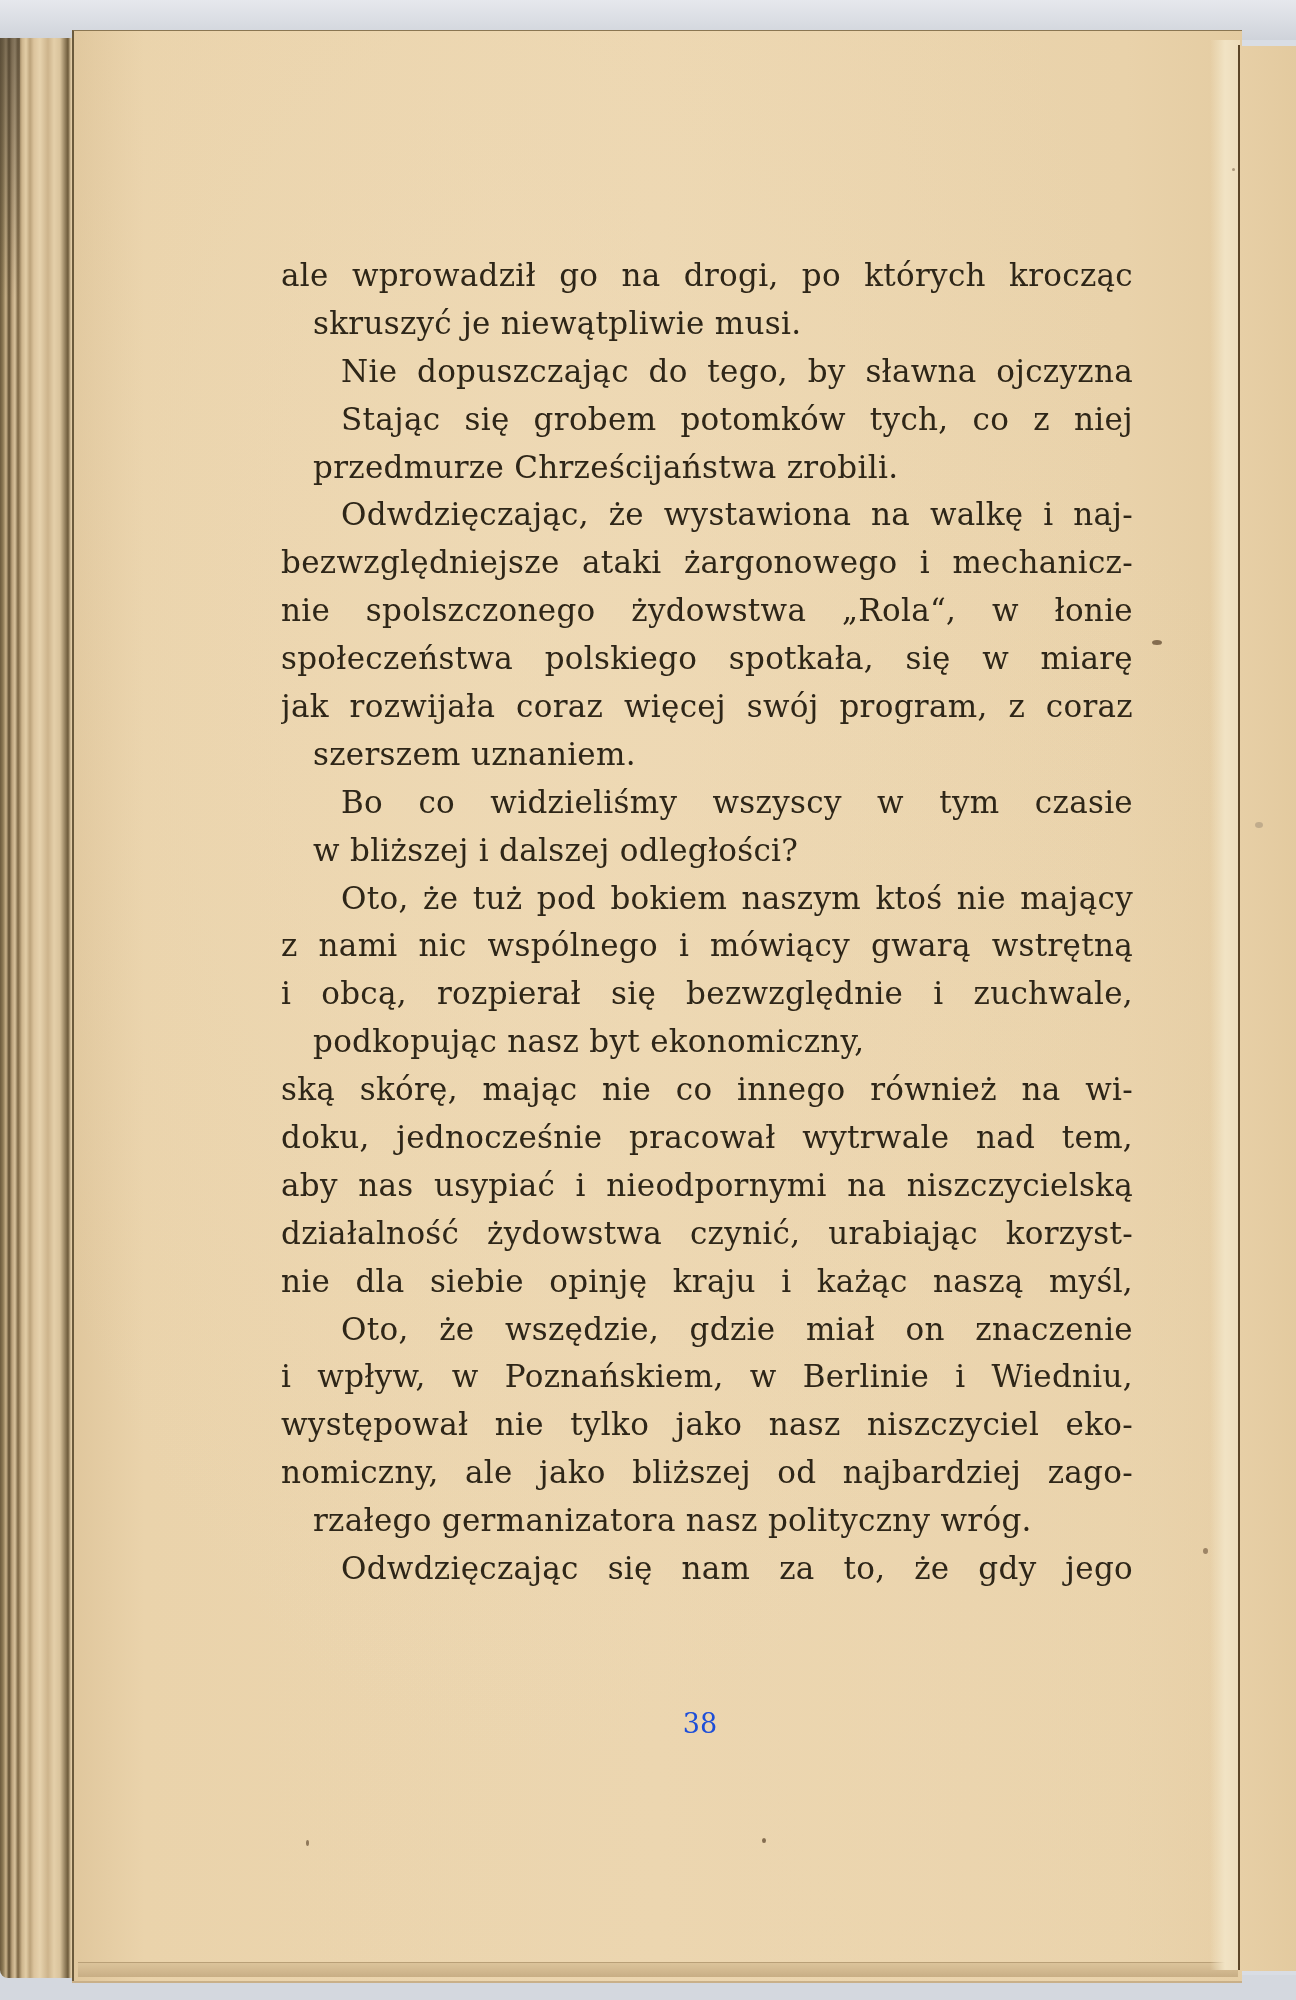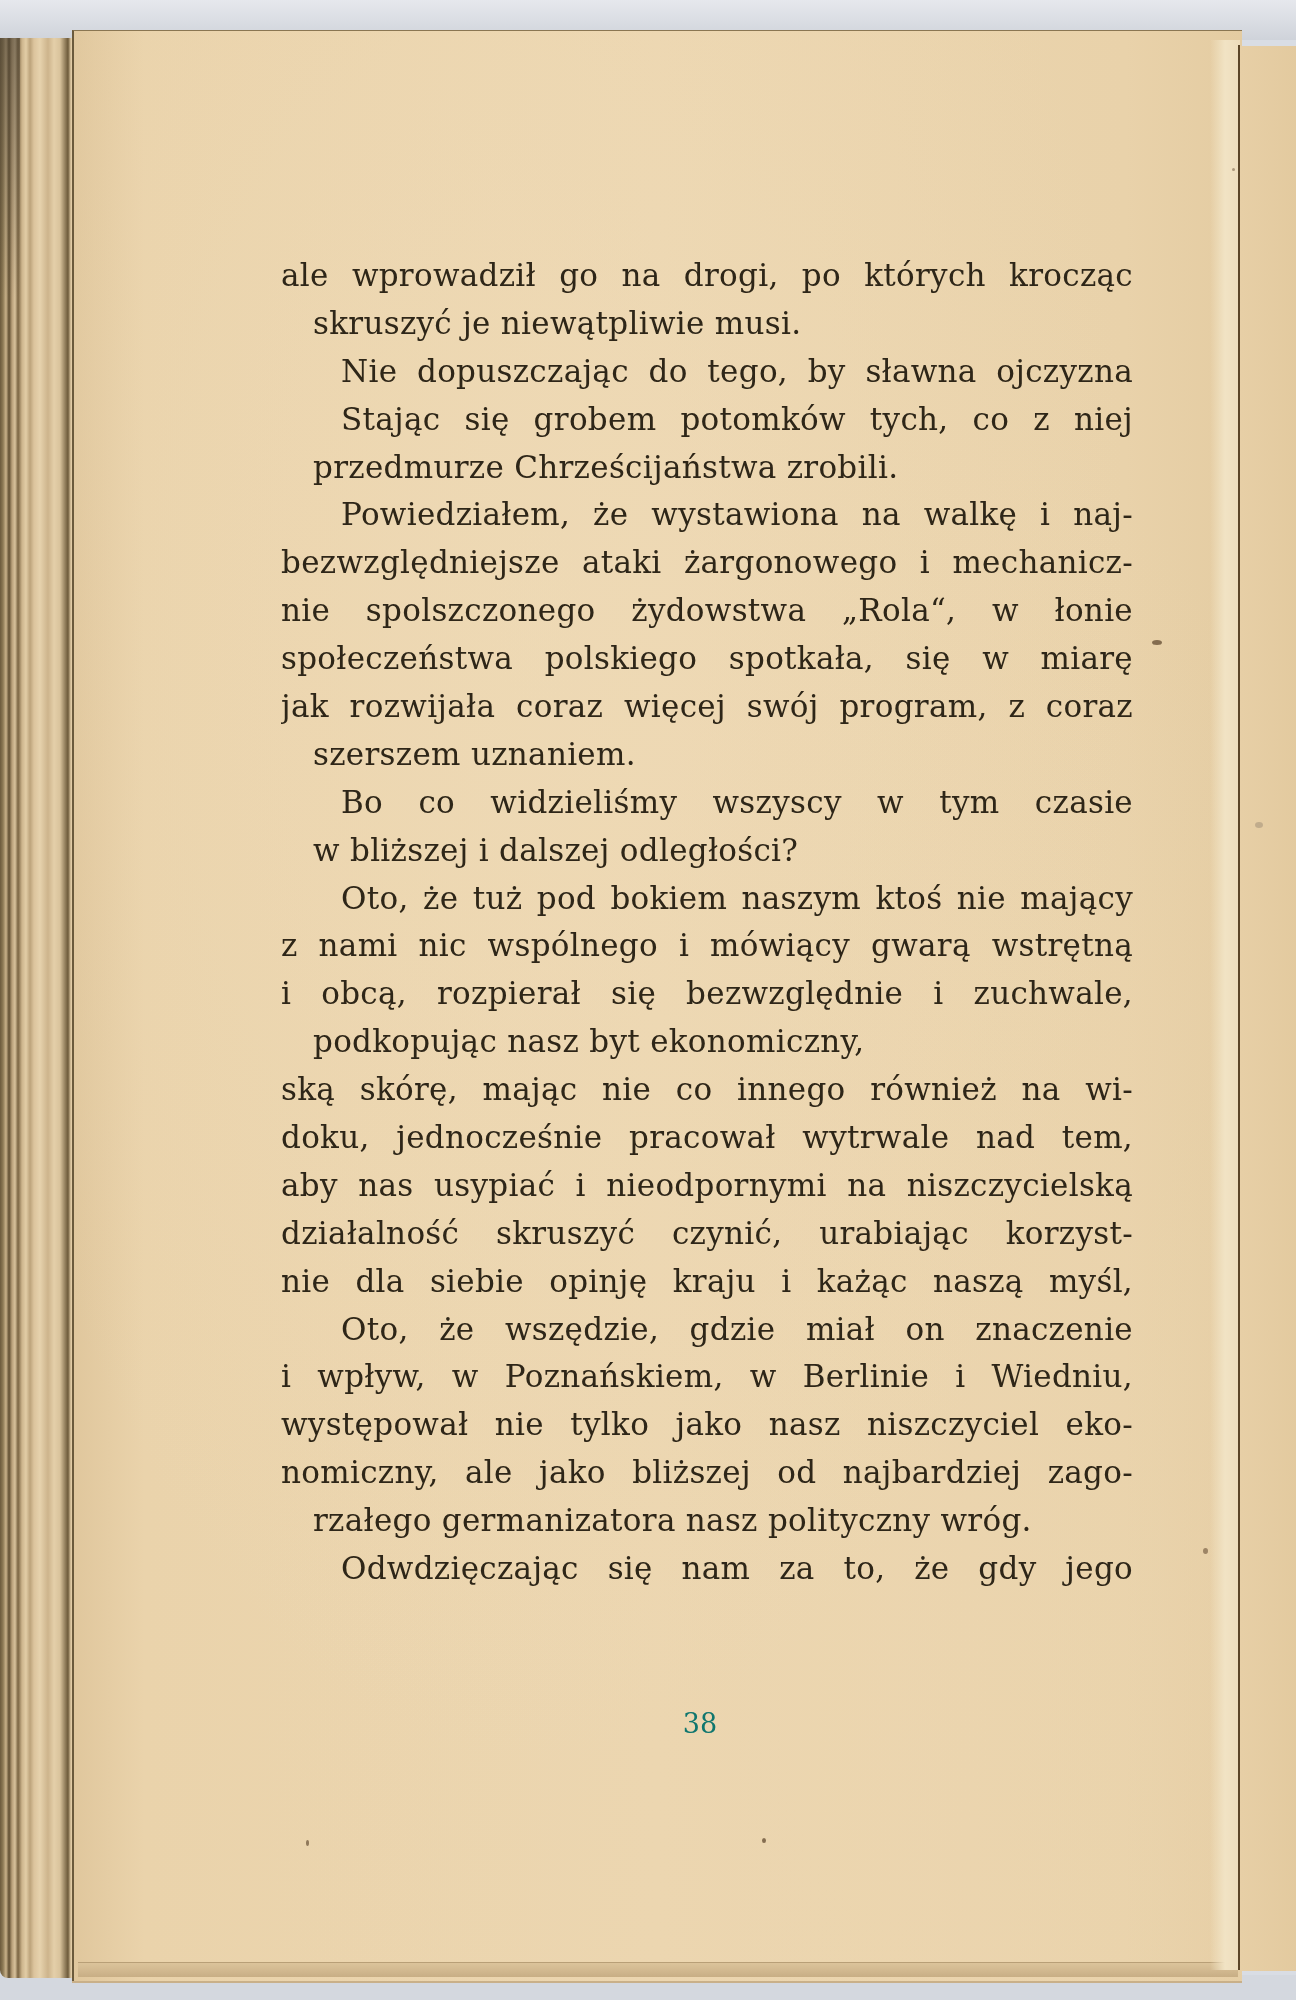--- a/index.html
+++ b/index.html
@@ -98,21 +98,21 @@
   }
   .line.gap-before {
     margin-top: 10px;
   }
   .page-number {
     position: absolute;
     left: 670px;
     top: 1708px;
     width: 60px;
     text-align: center;
-    color: #0f766e;
+    color: #1d4ed8;
     font-size: 27px;
     font-family: "DejaVu Serif", serif;
   }
   .speck {
     position: absolute; border-radius: 50%; background: #6a5238;
   }
 </style>
 </head>
 <body>
 
@@ -135,36 +135,36 @@
 <div class="speck" style="left:1203px;top:1548px;width:5px;height:6px;opacity:.6"></div>
 <div class="speck" style="left:306px;top:1840px;width:3px;height:6px;opacity:.7"></div>
 <div class="speck" style="left:762px;top:1838px;width:4px;height:5px;opacity:.8"></div>
 
 <div class="text-block" id="text-block">
     <div class="line">ale wprowadził go na drogi, po których krocząc</div>
     <div class="line last">skruszyć je niewątpliwie musi.</div>
     <div class="line indent">Nie dopuszczając do tego, by sławna ojczyzna</div>
     <div class="line indent">Stając się grobem potomków tych, co z niej</div>
     <div class="line last">przedmurze Chrześcijaństwa zrobili.</div>
-    <div class="line indent">Powiedziałem, że wystawiona na walkę i naj-</div>
+    <div class="line indent">Odwdzięczając, że wystawiona na walkę i naj-</div>
     <div class="line">bezwzględniejsze ataki żargonowego i mechanicz-</div>
     <div class="line">nie spolszczonego żydowstwa „Rola“, w łonie</div>
     <div class="line">społeczeństwa polskiego spotkała, się w miarę</div>
     <div class="line">jak rozwijała coraz więcej swój program, z coraz</div>
     <div class="line last">szerszem uznaniem.</div>
     <div class="line indent">Bo co widzieliśmy wszyscy w tym czasie</div>
     <div class="line last">w bliższej i dalszej odległości?</div>
     <div class="line indent">Oto, że tuż pod bokiem naszym ktoś nie mający</div>
     <div class="line">z nami nic wspólnego i mówiący gwarą wstrętną</div>
     <div class="line">i obcą, rozpierał się bezwzględnie i zuchwale,</div>
     <div class="line last">podkopując nasz byt ekonomiczny,</div>
     <div class="line">ską skórę, mając nie co innego również na wi-</div>
     <div class="line">doku, jednocześnie pracował wytrwale nad tem,</div>
     <div class="line">aby nas usypiać i nieodpornymi na niszczycielską</div>
-    <div class="line">działalność skruszyć czynić, urabiając korzyst-</div>
+    <div class="line">działalność żydowstwa czynić, urabiając korzyst-</div>
     <div class="line">nie dla siebie opinję kraju i każąc naszą myśl,</div>
     <div class="line indent">Oto, że wszędzie, gdzie miał on znaczenie</div>
     <div class="line">i wpływ, w Poznańskiem, w Berlinie i Wiedniu,</div>
     <div class="line">występował nie tylko jako nasz niszczyciel eko-</div>
     <div class="line">nomiczny, ale jako bliższej od najbardziej zago-</div>
     <div class="line last">rzałego germanizatora nasz polityczny wróg.</div>
     <div class="line indent">Odwdzięczając się nam za to, że gdy jego</div>
   </div>
 
 <div class="page-number">38</div>

